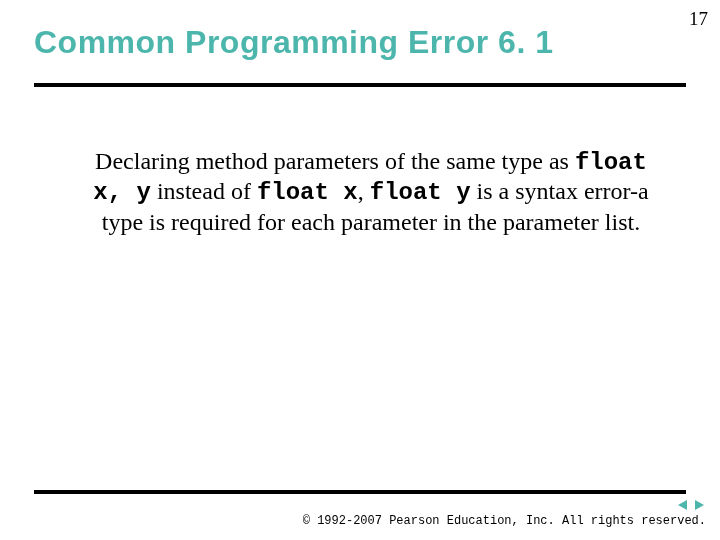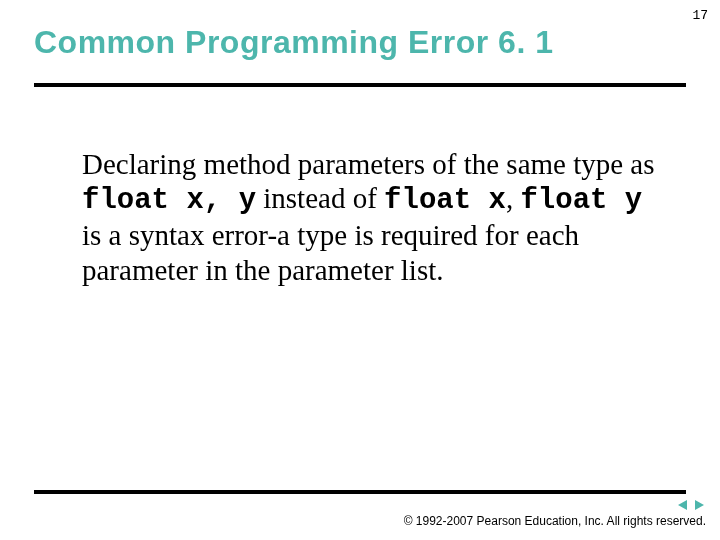--- a/index.html
+++ b/index.html
@@ -8,63 +8,64 @@
     height: 540px;
     background: #ffffff;
     font-family: "Times New Roman", Times, serif;
     position: relative;
     overflow: hidden;
   }
   .page-number {
     position: absolute;
     top: 8px;
     right: 12px;
-    font-family: Liberation Mono, monospace;
-    font-size: 13px;
+    font-family: Liberation Serif, serif;
+    font-size: 19px;
     color: #000;
   }
   .title {
     font-family: Arial, Helvetica, sans-serif;
     font-weight: bold;
     font-size: 32px;
     color: #4db6ac;
     padding: 24px 0 0 34px;
     letter-spacing: 0.5px;
   }
   .title-rule {
     margin: 22px 34px 0 34px;
     height: 4px;
     background: #000;
   }
   .content {
     padding: 60px 60px 0 82px;
   }
   .para {
-    font-size: 29px;
+    font-size: 24px;
     line-height: 1.18;
     color: #000;
     margin-bottom: 26px;
+    text-align: center;
   }
   .code {
     font-family: "Courier New", Courier, monospace;
     font-weight: bold;
   }
   .footer-rule {
     position: absolute;
     left: 34px;
     right: 34px;
     bottom: 46px;
     height: 4px;
     background: #000;
   }
   .copyright {
     position: absolute;
     right: 14px;
     bottom: 12px;
-    font-family: Liberation Sans, sans-serif;
+    font-family: Liberation Mono, monospace;
     font-size: 12px;
     color: #000;
   }
   .nav {
     position: absolute;
     right: 14px;
     bottom: 28px;
     display: flex;
     gap: 2px;
   }

